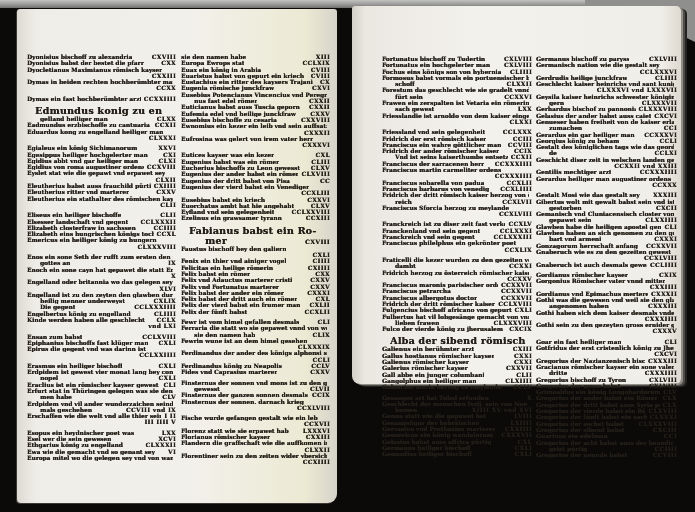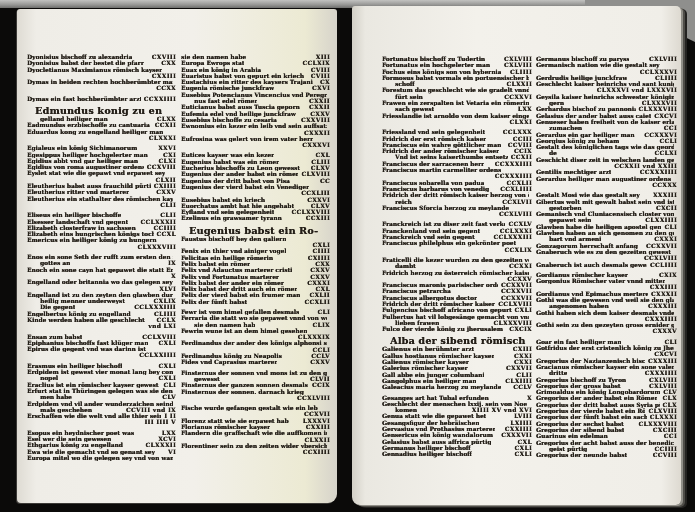--- a/index.html
+++ b/index.html
@@ -19,21 +19,21 @@
   }
   .page{position:absolute;}
   .page.left{
     left:17px;top:9px;width:320px;height:494px;
     background:linear-gradient(90deg,#dedbd3 0%,#efede7 6%,#f2f0ea 55%,#ecead3 90%,#d6d3ca 100%);
     background-color:#f0eee8;
     border-radius:3px 3px 9px 4px;
     box-shadow:-1px 1px 0 rgba(120,118,112,.45);
   }
   .page.right{
-    left:352px;top:6px;width:329px;height:499px;
+    left:352px;top:6px;width:329px;height:378px;
     background:linear-gradient(90deg,#d3d0c7 0%,#eae8e1 4%,#f3f1eb 38%,#f0eee8 94%,#ddd9d0 100%);
     border-radius:3px 5px 5px 8px;
     box-shadow:2px 1px 0 #918f88,4px 2px 0 #4f4d48,6px 3px 0 #242321;
   }
   .col{position:absolute;}
   .page.left .c1{left:10px;top:45px;width:149px;}
   .page.left .c2{left:164px;top:45px;width:149px;}
   .page.right .c1{left:30px;top:50px;width:150px;}
   .page.right .c2{left:184px;top:50px;width:141px;}
   .row{
@@ -394,22 +394,26 @@
       </div>
       <div class="row">
         <span class="t">Eyfland vnd sein gelegenheit</span>
         <span class="n">CCLXXVIII</span>
       </div>
       <div class="row">
         <span class="t">Ezelinus ein grawsamer tyrann</span>
         <span class="n">CCXIII</span>
       </div>
       <div class="row b g">
-        <span class="t">Eugenius babst ein Ro-</span>
-        <span class="n"></span>
+        <span class="t">Fabianus babst ein Ro-</span>
+        <span class="n"></span>
+      </div>
+      <div class="row b i">
+        <span class="t">mer</span>
+        <span class="n">CXVIII</span>
       </div>
       <div class="row">
         <span class="t">Faustus bischoff bey den galiern</span>
         <span class="n"></span>
       </div>
       <div class="row">
         <span class="t"></span>
         <span class="n">CXLI</span>
       </div>
       <div class="row">

